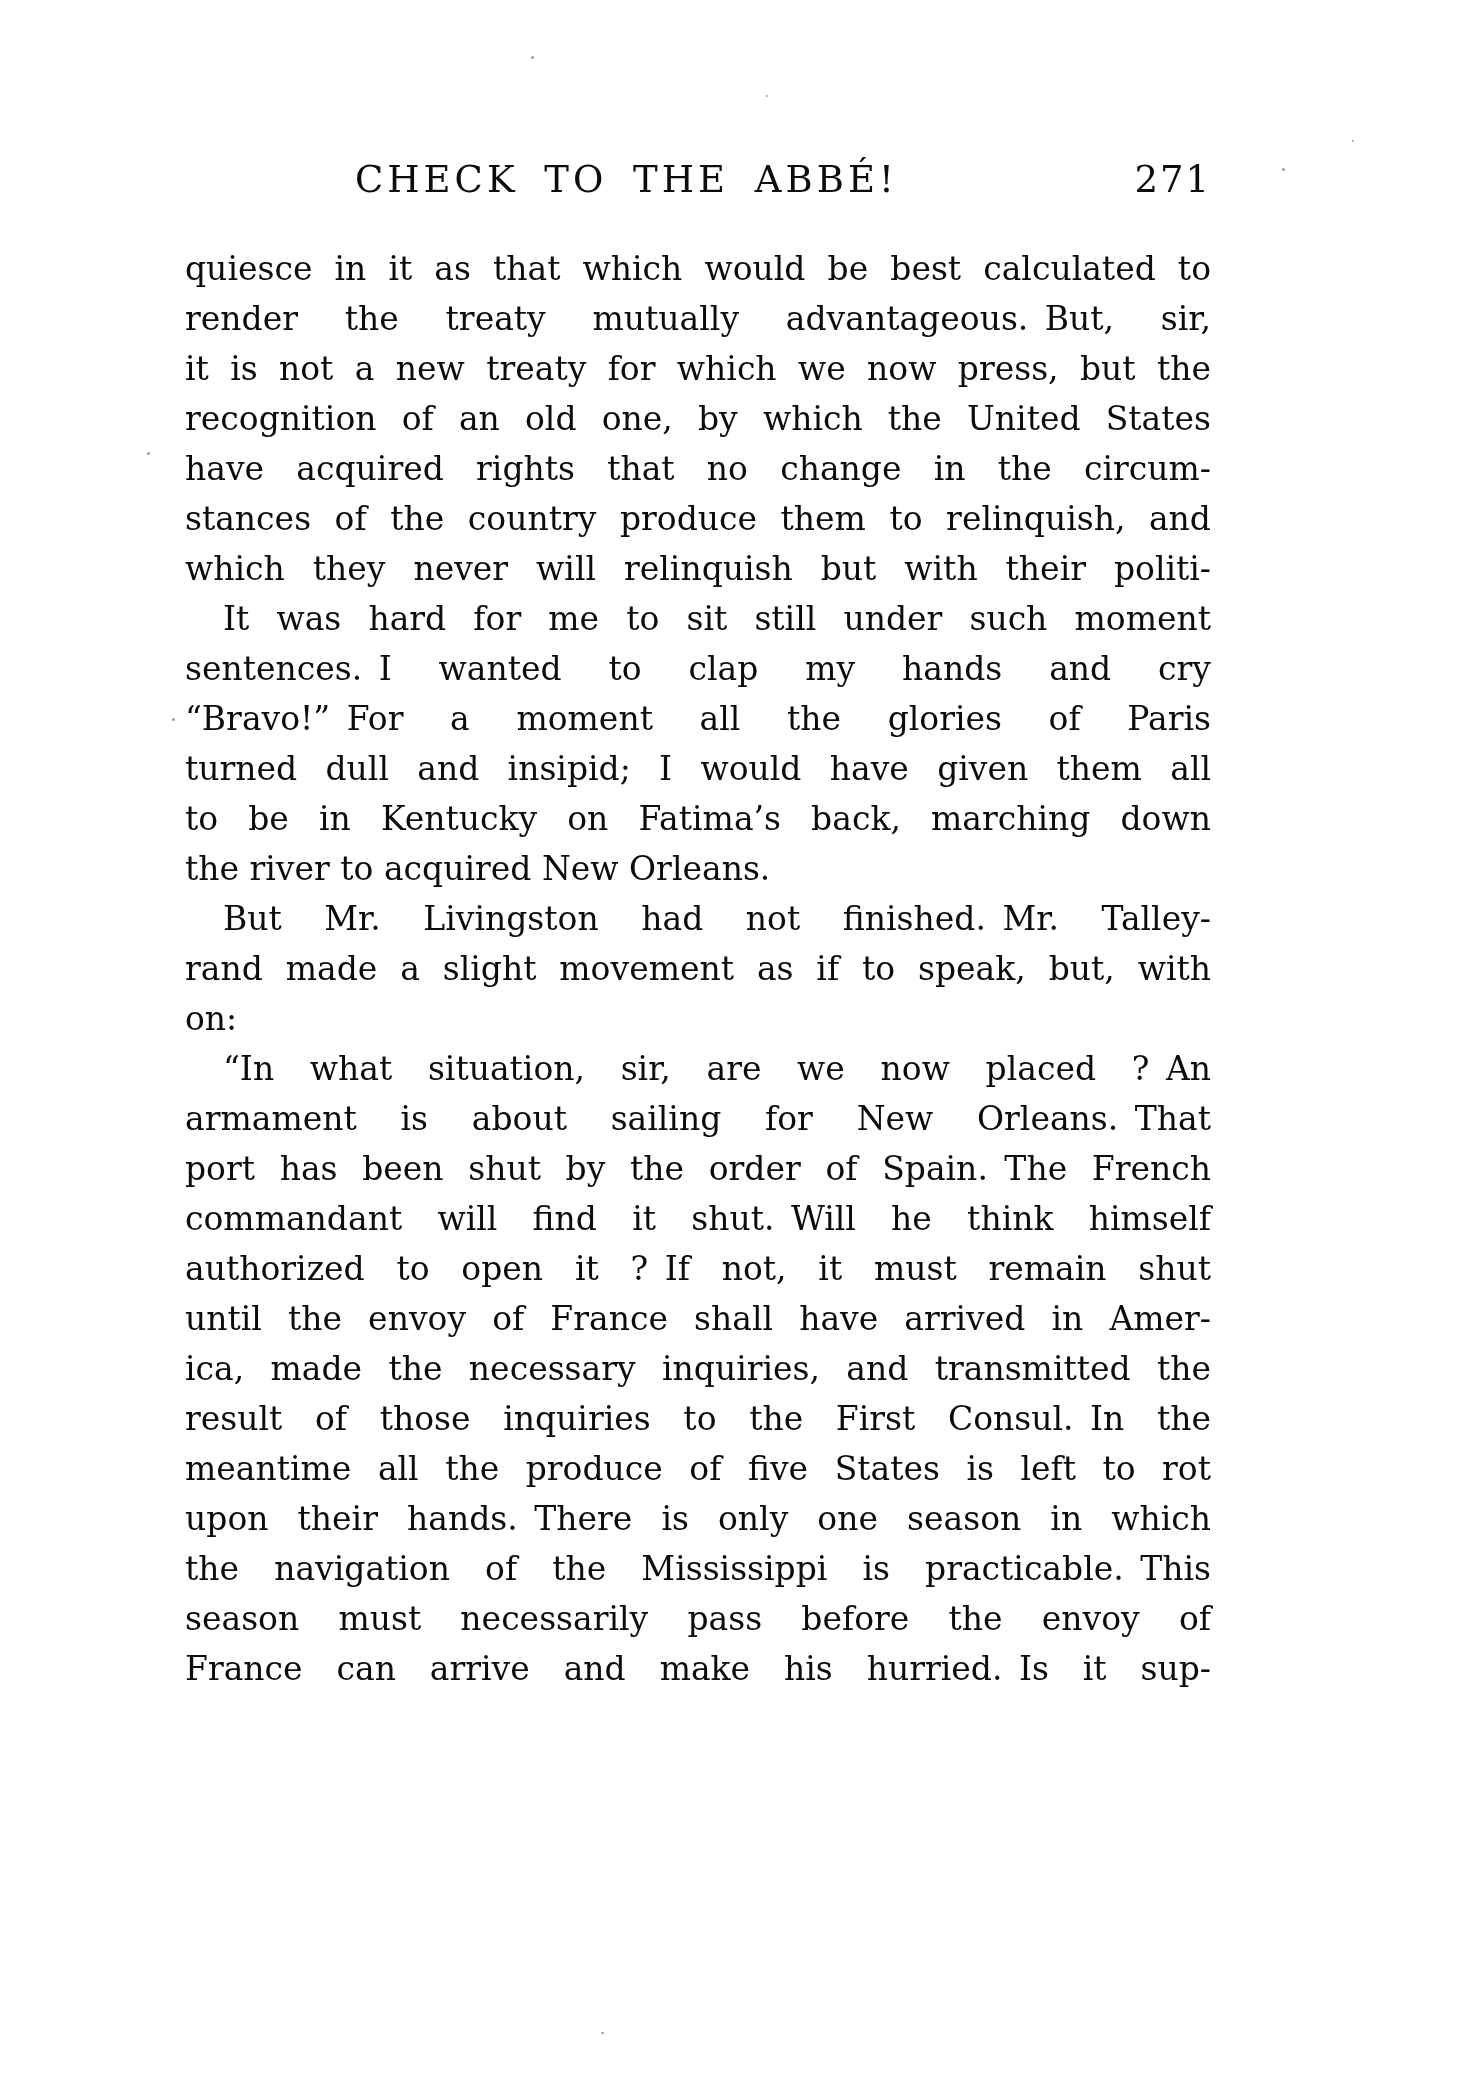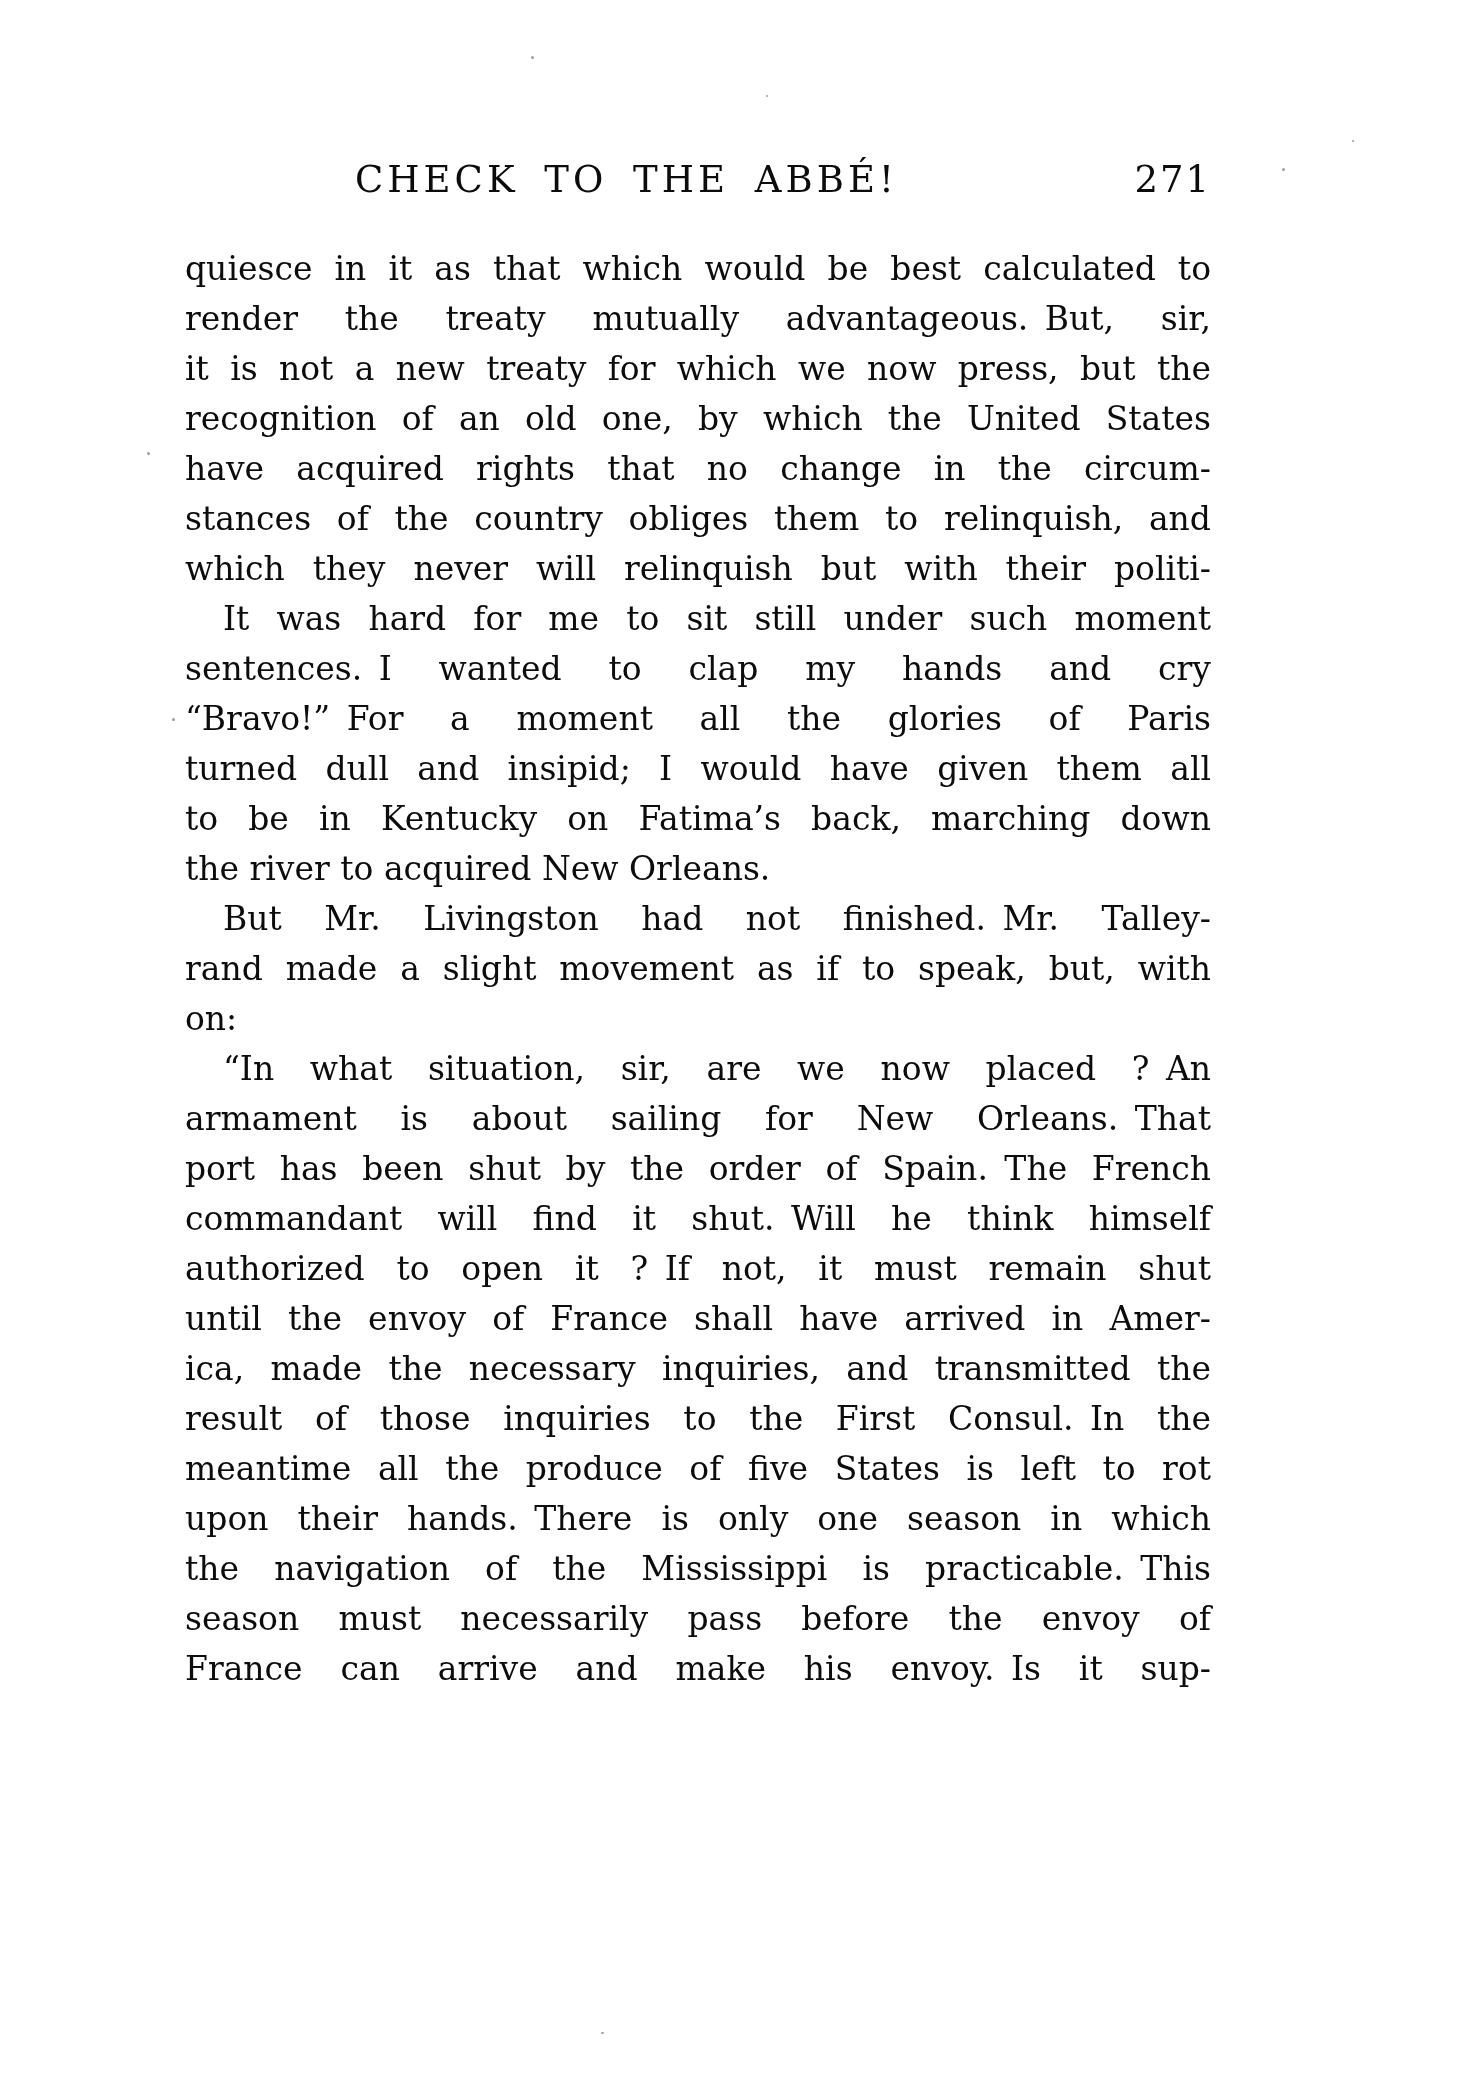--- a/index.html
+++ b/index.html
@@ -68,21 +68,21 @@
     <div class="header-title">CHECK TO THE ABBÉ!</div>
     <div class="page-number">271</div>
   </div>
 
   <div class="text-block">
       <div class="line">quiesce in it as that which would be best calculated to</div>
       <div class="line">render the treaty mutually advantageous. But, sir,</div>
       <div class="line">it is not a new treaty for which we now press, but the</div>
       <div class="line">recognition of an old one, by which the United States</div>
       <div class="line">have acquired rights that no change in the circum-</div>
-      <div class="line">stances of the country obliges them to relinquish, and</div>
+      <div class="line">stances of the country produce them to relinquish, and</div>
       <div class="line">which they never will relinquish but with their politi-</div>
       <div class="line indent">It was hard for me to sit still under such moment</div>
       <div class="line">sentences. I wanted to clap my hands and cry</div>
       <div class="line">“Bravo!” For a moment all the glories of Paris</div>
       <div class="line">turned dull and insipid; I would have given them all</div>
       <div class="line">to be in Kentucky on Fatima’s back, marching down</div>
       <div class="line para-end">the river to acquired New Orleans.</div>
       <div class="line indent">But Mr. Livingston had not finished. Mr. Talley-</div>
       <div class="line">rand made a slight movement as if to speak, but, with</div>
       <div class="line para-end">on:</div>
@@ -91,21 +91,21 @@
       <div class="line">port has been shut by the order of Spain. The French</div>
       <div class="line">commandant will find it shut. Will he think himself</div>
       <div class="line">authorized to open it ? If not, it must remain shut</div>
       <div class="line">until the envoy of France shall have arrived in Amer-</div>
       <div class="line">ica, made the necessary inquiries, and transmitted the</div>
       <div class="line">result of those inquiries to the First Consul. In the</div>
       <div class="line">meantime all the produce of five States is left to rot</div>
       <div class="line">upon their hands. There is only one season in which</div>
       <div class="line">the navigation of the Mississippi is practicable. This</div>
       <div class="line">season must necessarily pass before the envoy of</div>
-      <div class="line">France can arrive and make his envoy. Is it sup-</div>
+      <div class="line">France can arrive and make his hurried. Is it sup-</div>
     </div>
 
   <div class="speckle" style="left:531px; top:56px;  width:3px; height:3px;"></div>
   <div class="speckle" style="left:766px; top:95px;  width:2px; height:2px;"></div>
   <div class="speckle" style="left:1282px;top:168px; width:3px; height:3px;"></div>
   <div class="speckle" style="left:147px; top:452px; width:3px; height:3px;"></div>
   <div class="speckle" style="left:172px; top:718px; width:3px; height:3px;"></div>
   <div class="speckle" style="left:1150px;top:477px; width:2px; height:2px;"></div>
   <div class="speckle" style="left:1352px;top:140px; width:2px; height:2px;"></div>
   <div class="speckle" style="left:601px; top:2032px;width:3px; height:2px;"></div>

